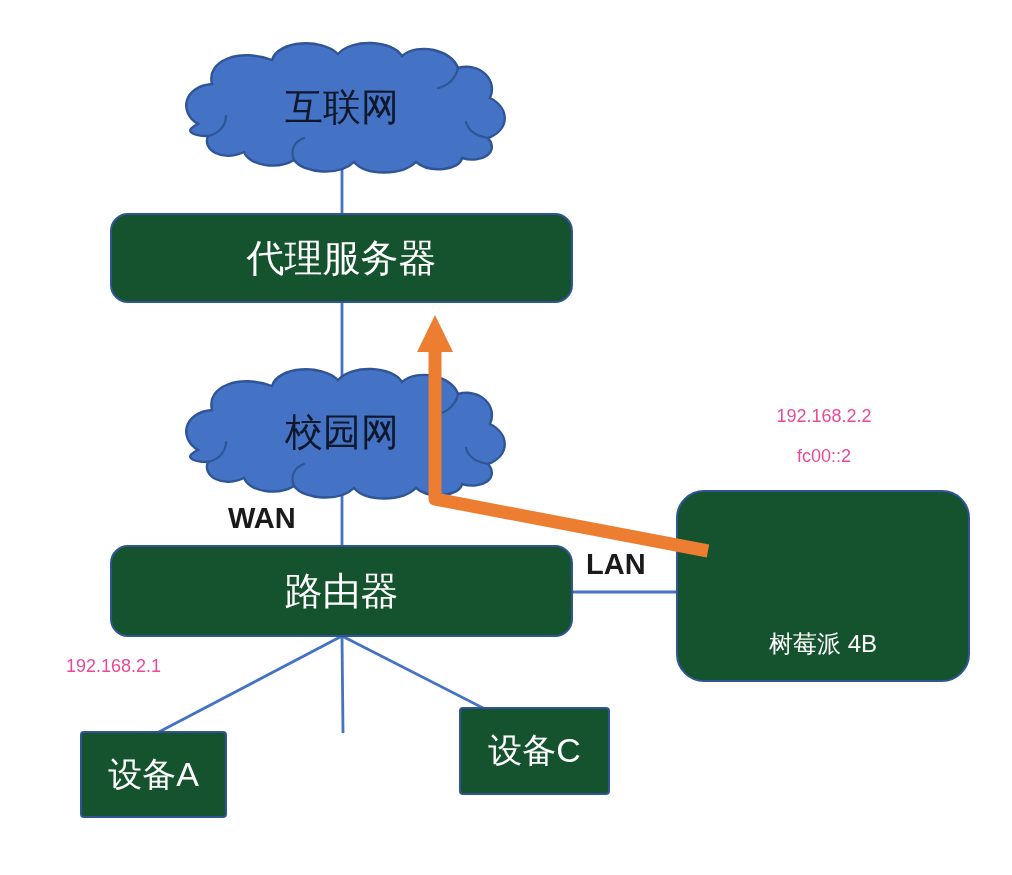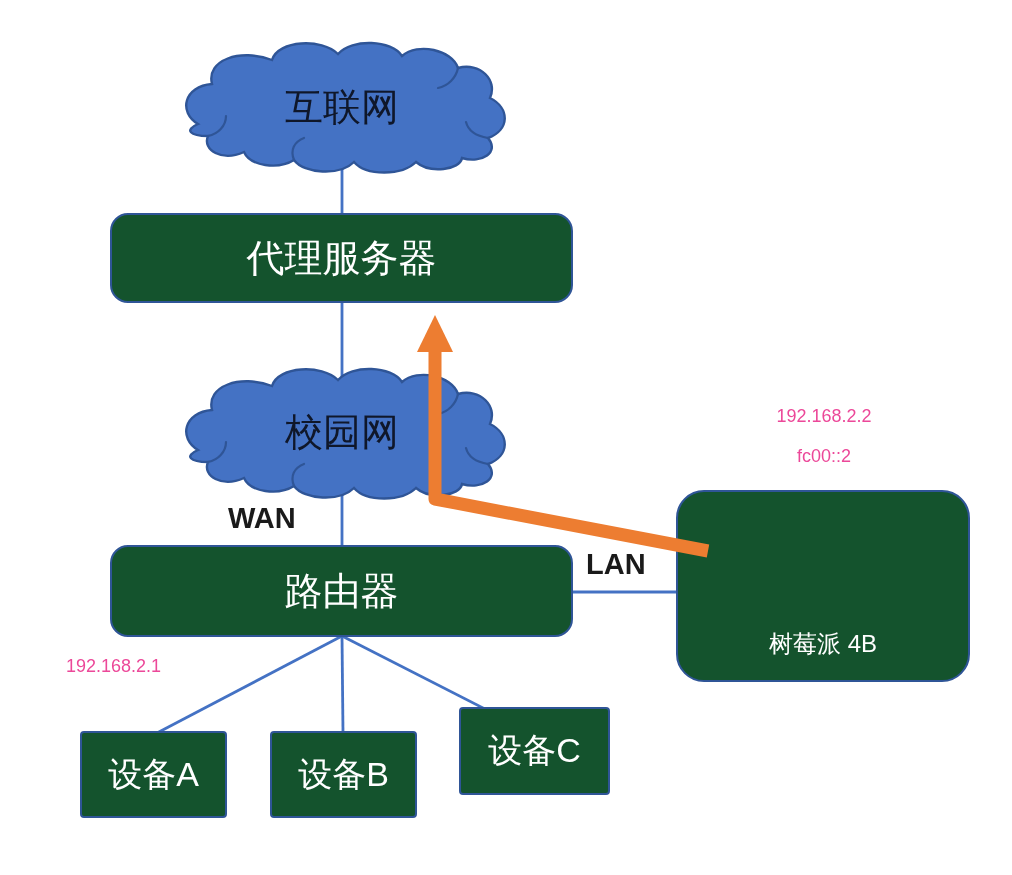--- a/index.html
+++ b/index.html
@@ -81,21 +81,20 @@
   <div class="cloud-label" style="left:176px;top:46px;width:332px;height:122px;">互联网</div>
   <div class="cloud-label" style="left:176px;top:372px;width:332px;height:120px;">校园网</div>
 
   <div class="node big-node" style="left:110px;top:213px;width:463px;height:90px;">代理服务器</div>
 
   <div class="node big-node" style="left:110px;top:545px;width:463px;height:92px;">路由器</div>
 
   <div class="node" id="pi-node">树莓派 4B</div>
 
   <div class="node device-node" style="left:80px;top:731px;width:147px;height:87px;">设备A</div>
-  <div class="node device-node" style="left:270px;top:731px;width:147px;height:87px;">设备B</div>
   <div class="node device-node" style="left:459px;top:707px;width:151px;height:88px;">设备C</div>
 
   <svg id="arrow-layer" class="layer">
     <path d="M708 551 L435 499 L435 351" fill="none" stroke="#ED7D31" stroke-width="13" stroke-linejoin="round" stroke-linecap="butt"></path>
     <polygon points="435,315 417,352 453,352" fill="#ED7D31"></polygon>
   </svg>
 
 
   <div class="floating-label port-label" style="left:228px;top:502px;">WAN</div>
   <div class="floating-label port-label" style="left:586px;top:548px;">LAN</div>

